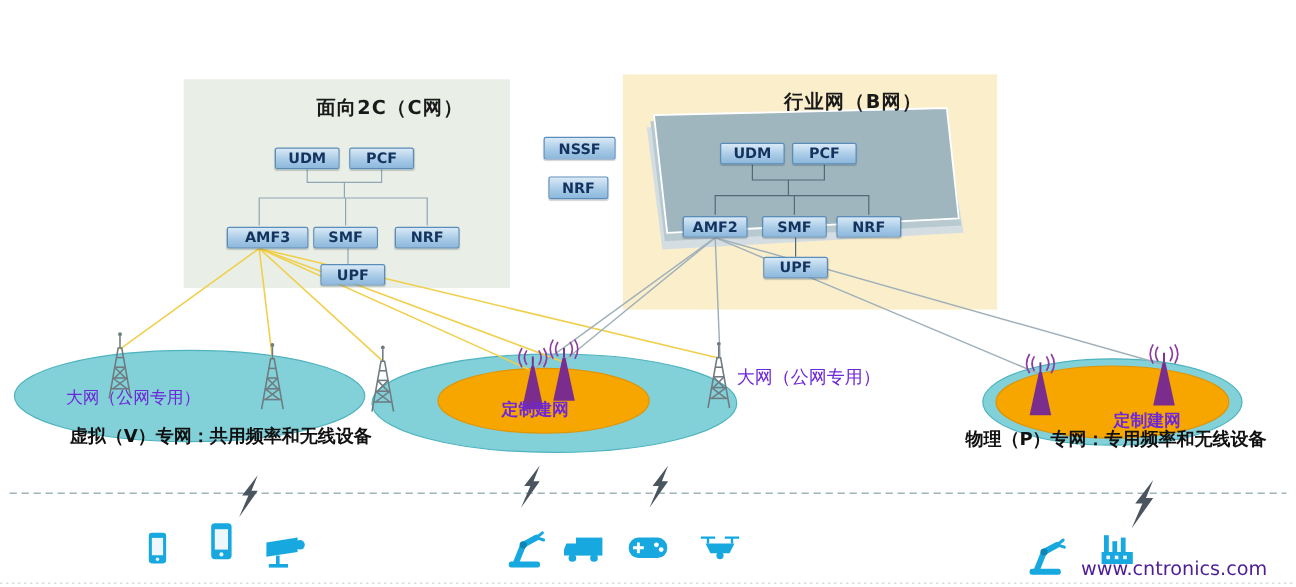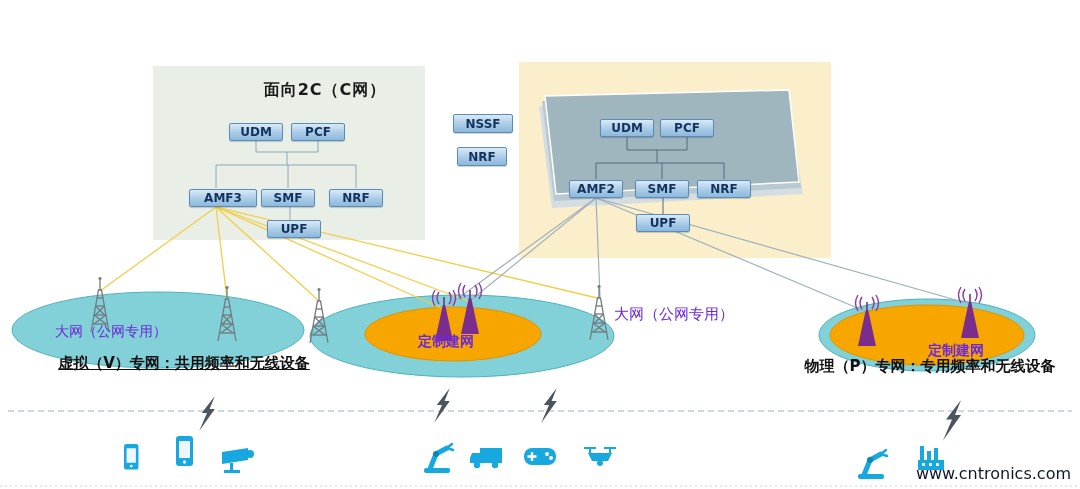--- a/index.html
+++ b/index.html
@@ -20,21 +20,21 @@
     background:linear-gradient(180deg,#d9e9f6 0%,#a9cbe7 55%,#8db8dc 100%);
     border:1px solid #5a8cba; border-radius:2px;
     box-shadow:0 1px 1px rgba(0,0,0,0.18);
   }
 
   .ptitle { position:absolute; z-index:3; font-size:16px; font-weight:bold; color:#1a1a1a; text-align:center; letter-spacing:1px;margin-left:36px; }
   .lbl { position:absolute; z-index:3; font-size:14px; color:#6d28d9; white-space:nowrap; }
   .lbl.big { font-size:15px; }
   .lbl.bold { font-weight:bold; }
   .caption { position:absolute; z-index:3; font-size:15px; font-weight:bold; color:#111; text-align:center; line-height:1.5; }
-  .watermark { position:absolute; z-index:4; right:9px; bottom:6px; font-size:16px; color:#0f172a; }
+  .watermark { position:absolute; z-index:4; right:24px; bottom:6px; font-size:16px; color:#4c1d95; }
 </style>
 </head>
 <body>
 
 <div class="stage">
 
   <div class="panel c" style="left:153px;top:66px;width:272px;height:174px;"></div>
   <div class="panel b" style="left:519px;top:62px;width:312px;height:196px;"></div>
 
   <svg class="canvas" width="1080" height="489" viewBox="0 0 1080 489">
@@ -181,20 +181,21 @@
     <use href="#cctv" transform="translate(222,446)"></use>
     <use href="#roboarm" transform="translate(424,442)"></use>
     <use href="#truck" transform="translate(470,446)"></use>
     <use href="#gamepad" transform="translate(524,448)"></use>
     <use href="#drone" transform="translate(584,444)"></use>
     <use href="#roboarm" transform="translate(858,448)"></use>
     <use href="#factory" transform="translate(918,446)"></use>
   </svg>
 
   <div class="ptitle" style="left:153px;top:80px;width:272px;">面向2C（C网）</div>
+  <div class="ptitle" style="left:519px;top:75px;width:312px;">行业网（B网）</div>
 
   <div class="node" style="left:229px;top:123px;width:54px;">UDM</div>
   <div class="node" style="left:291px;top:123px;width:54px;">PCF</div>
   <div class="node" style="left:189px;top:189px;width:68px;">AMF3</div>
   <div class="node" style="left:261px;top:189px;width:54px;">SMF</div>
   <div class="node" style="left:329px;top:189px;width:54px;">NRF</div>
   <div class="node" style="left:267px;top:220px;width:54px;">UPF</div>
 
   <div class="node" style="left:453px;top:114px;width:60px;height:19px;">NSSF</div>
   <div class="node" style="left:457px;top:147px;width:50px;height:19px;">NRF</div>
@@ -204,18 +205,18 @@
   <div class="node" style="left:569px;top:180px;width:54px;">AMF2</div>
   <div class="node" style="left:635px;top:180px;width:54px;">SMF</div>
   <div class="node" style="left:697px;top:180px;width:54px;">NRF</div>
   <div class="node" style="left:636px;top:214px;width:54px;">UPF</div>
 
   <div class="lbl" style="left:55px;top:323px;">大网（公网专用）</div>
   <div class="lbl bold" style="left:418px;top:333px;">定制建网</div>
   <div class="lbl big" style="left:614px;top:305px;">大网（公网专用）</div>
   <div class="lbl bold" style="left:928px;top:342px;">定制建网</div>
 
-  <div class="caption" style="left:58px;top:352px;width:252px;text-decoration:underline;">虚拟（V）专网：共用频率和无线设备</div>
+  <div class="caption" style="left:58px;top:352px;width:252px;">虚拟（V）专网：共用频率和无线设备</div>
   <div class="caption" style="left:802px;top:355px;width:256px;">物理（P）专网：专用频率和无线设备</div>
 
   <div class="watermark">www.cntronics.com</div>
 
 </div>
 
 </body></html>

